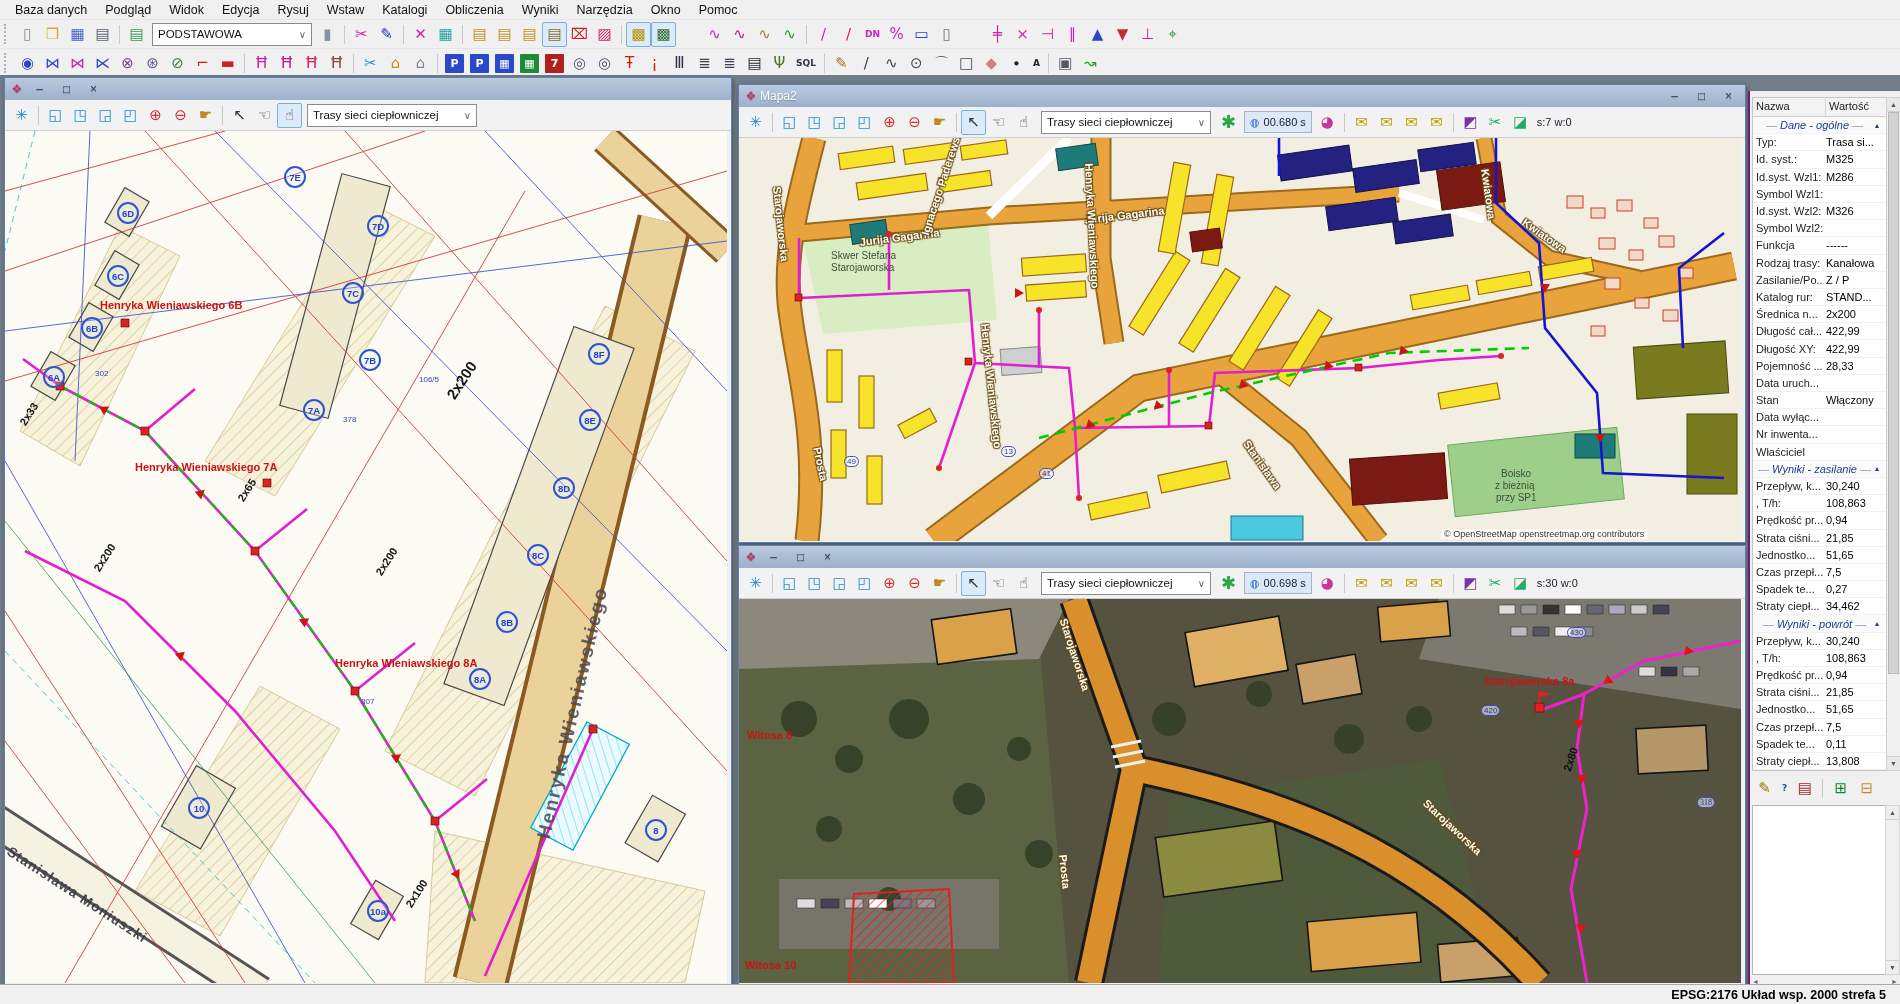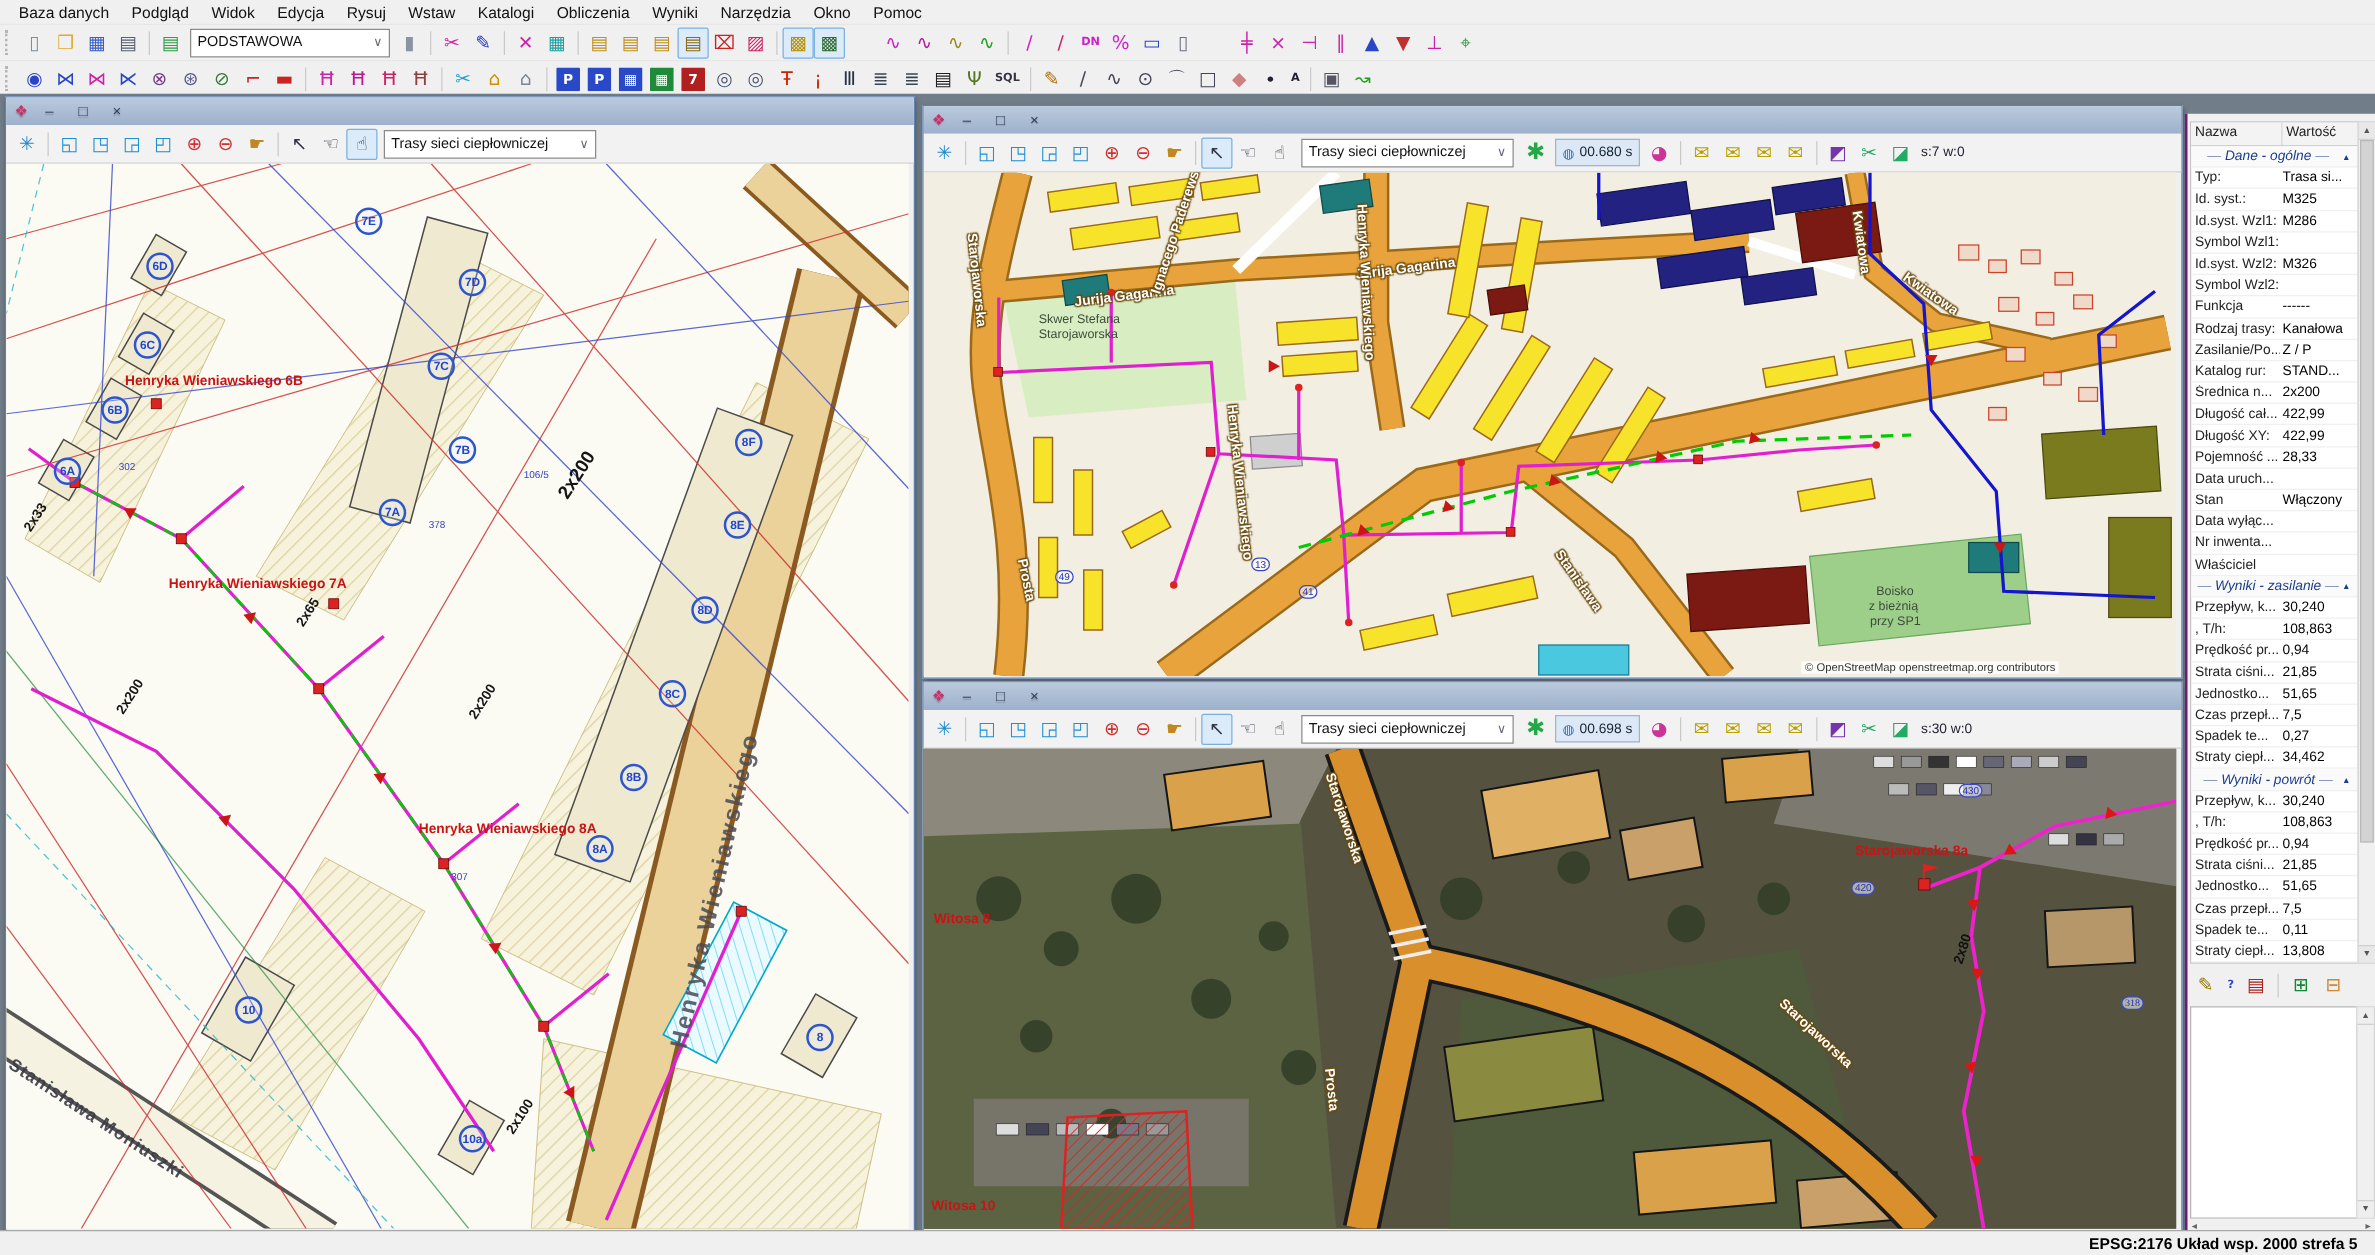--- a/index.html
+++ b/index.html
@@ -387,20 +387,21 @@
           <div class="bmark" style="left: 193px; top: 676px;">10</div>
           <div class="bmark" style="left: 650px; top: 698px;">8</div>
           <div class="bmark" style="left: 372px; top: 779px;">10a</div>
         </div>
     </div>
   </div>
 
   <div class="win" style="left:738px;top:9px;width:1006px;height:457px;">
     <div class="titlebar">
       <span class="wicon">❖</span>
+      <span class="witle">Mapa2</span>
       <span class="wbtn">–</span>
       <span class="wbtn">□</span>
       <span class="wbtn">×</span>
     </div>
     <div class="maptb">
       <span style="display:flex;align-items:center;">
 
       <span class="ticon" style="color: rgb(34, 136, 204);">✳</span>
           <span class="tsep"></span>
           <span class="ticon" style="color: rgb(32, 144, 208);">◱</span>

